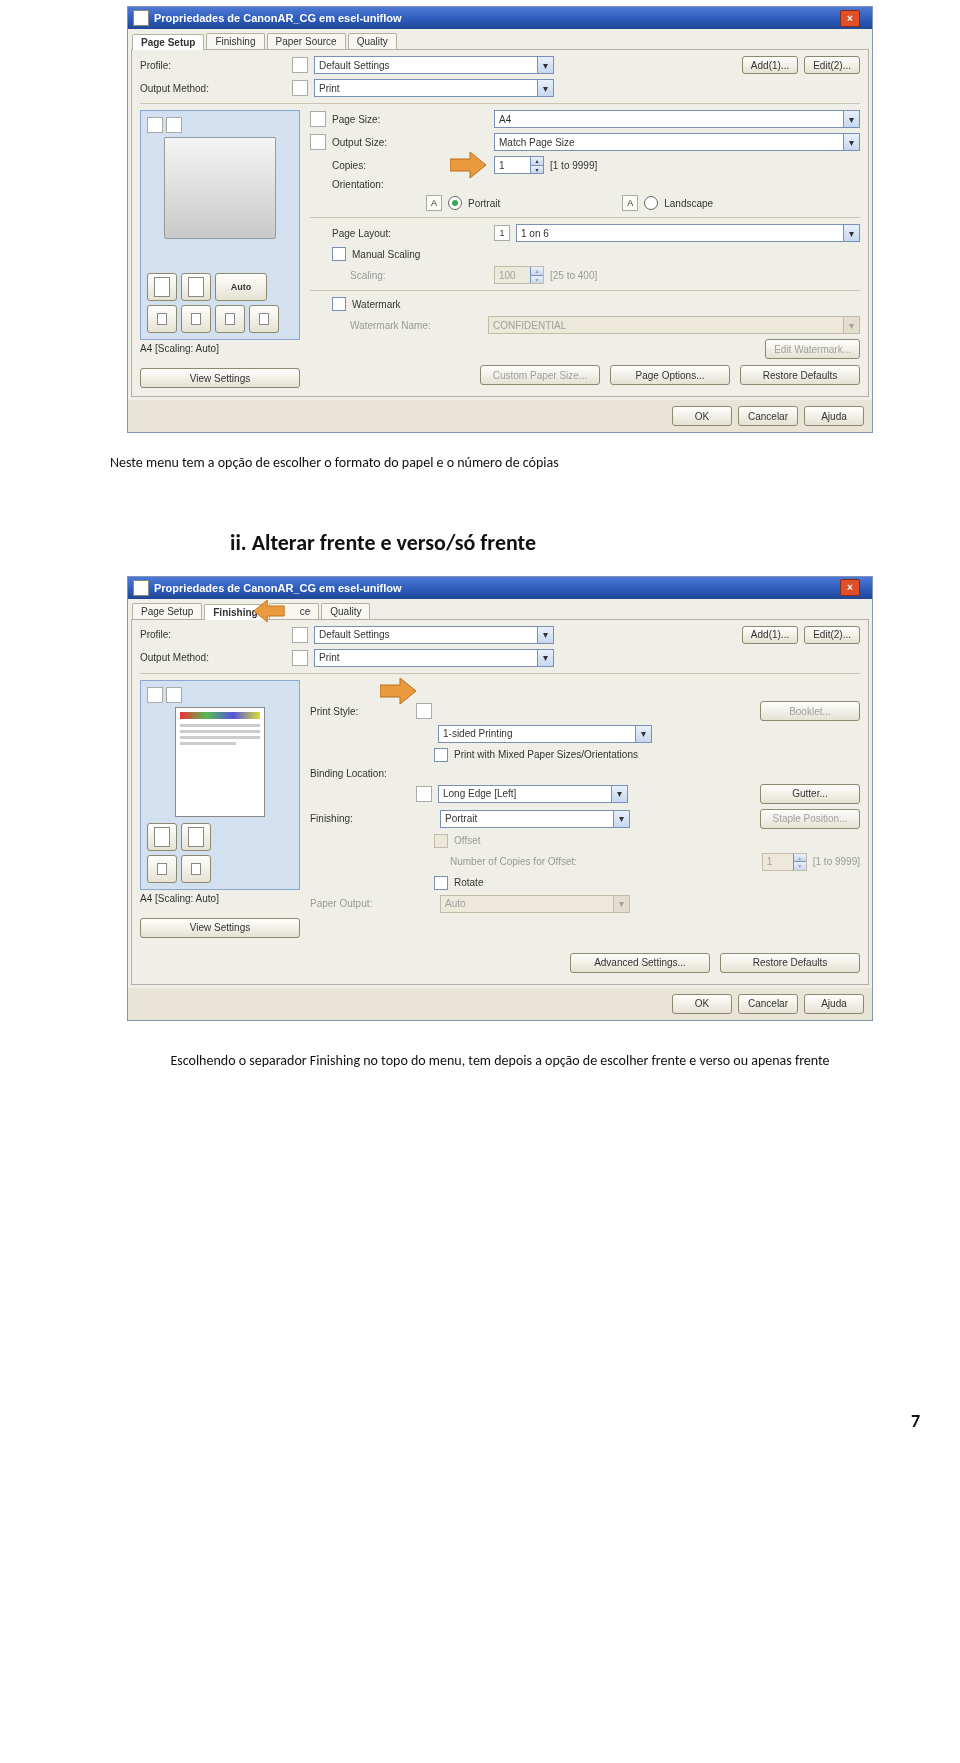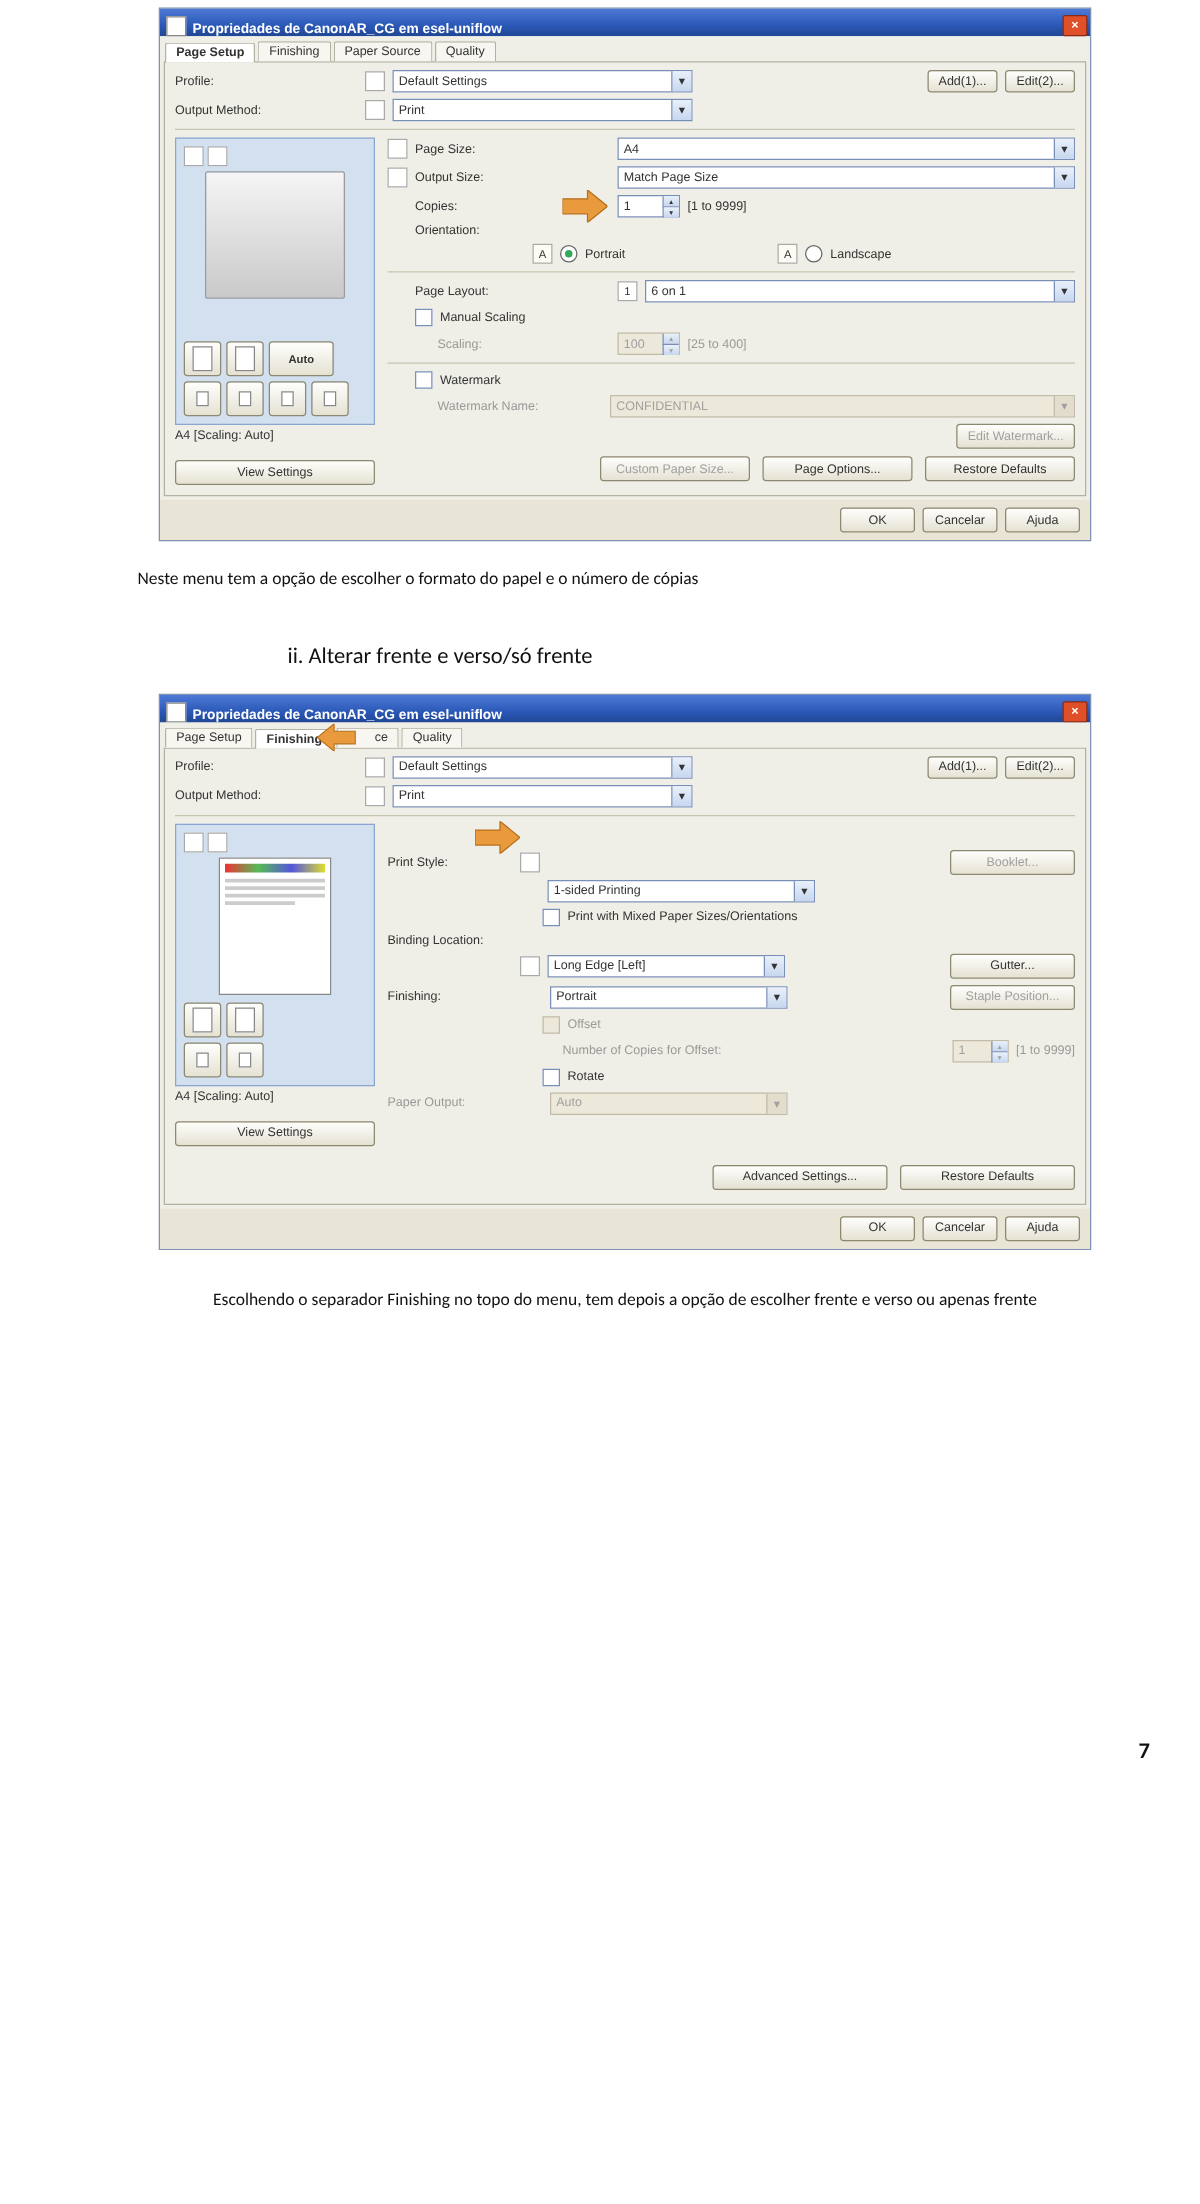--- a/index.html
+++ b/index.html
@@ -18,49 +18,50 @@
   .caption {
     font-size: 14px;
     margin: 20px 0 30px 0;
     line-height: 1.4;
   }
   .caption.center {
     text-align: center;
     margin: 30px 0 30px 0;
   }
   .list-item {
-    font-size: 18px;
-    margin: 40px 0 20px 120px;
+    font-size: 22px;
+    margin: 56px 0 20px 120px;
+    font-weight: bold;
   }
   .page-num {
     text-align: right;
     font-size: 18px;
     margin-top: 340px;
     margin-right: -30px;
     font-weight: bold;
   }
 
   
   .dialog {
     border: 1px solid #8093b4;
     background: #f0efe7;
     font-family: Tahoma, Arial, sans-serif;
     font-size: 11px;
     color: #333;
     margin: 0 auto;
   }
   .titlebar {
     display: flex;
-    align-items: flex-end;
+    align-items: center;
     height: 22px;
     background: linear-gradient(#4e79d6, #2b59b8 60%, #204694);
     color: #fff;
     font-weight: bold;
     font-size: 11px;
-    padding: 0 2px 0 5px;
+    padding: 0 12px 0 5px;
   }
   .titlebar .tb-icon {
     width: 14px;
     height: 14px;
     background: #fff;
     border: 1px solid #888;
     margin-right: 5px;
     display: inline-block;
   }
   .titlebar .tb-title { flex: 1; }
@@ -419,21 +420,21 @@
           </div>
 
           <div class="hr"></div>
 
           <div class="row">
             <span style="width:16px;"></span>
             <span class="lbl" style="width:90px;">Page Layout:</span>
             <span style="width:60px;"></span>
             <span class="field-icon" style="font-size:9px;text-align:center;line-height:14px;">1</span>
             <div class="combo" style="flex:1;">
-              <span>6 on 1</span>
+              <span>1 on 6</span>
               <span class="dd">▾</span>
             </div>
           </div>
           <div class="row">
             <span style="width:16px;"></span>
             <span class="checkbox"></span>
             <span class="lbl">Manual Scaling</span>
           </div>
           <div class="row">
             <span style="width:34px;"></span>

